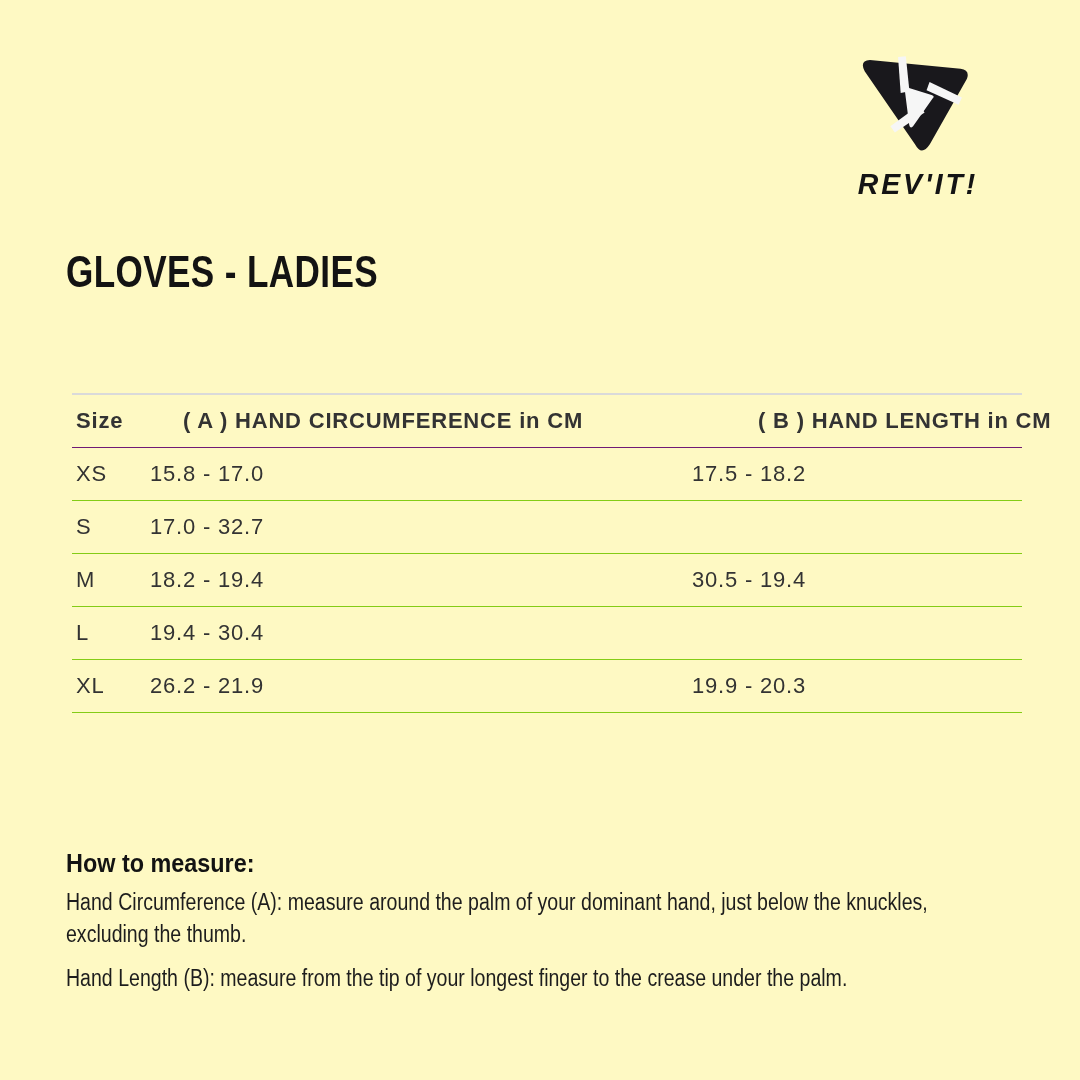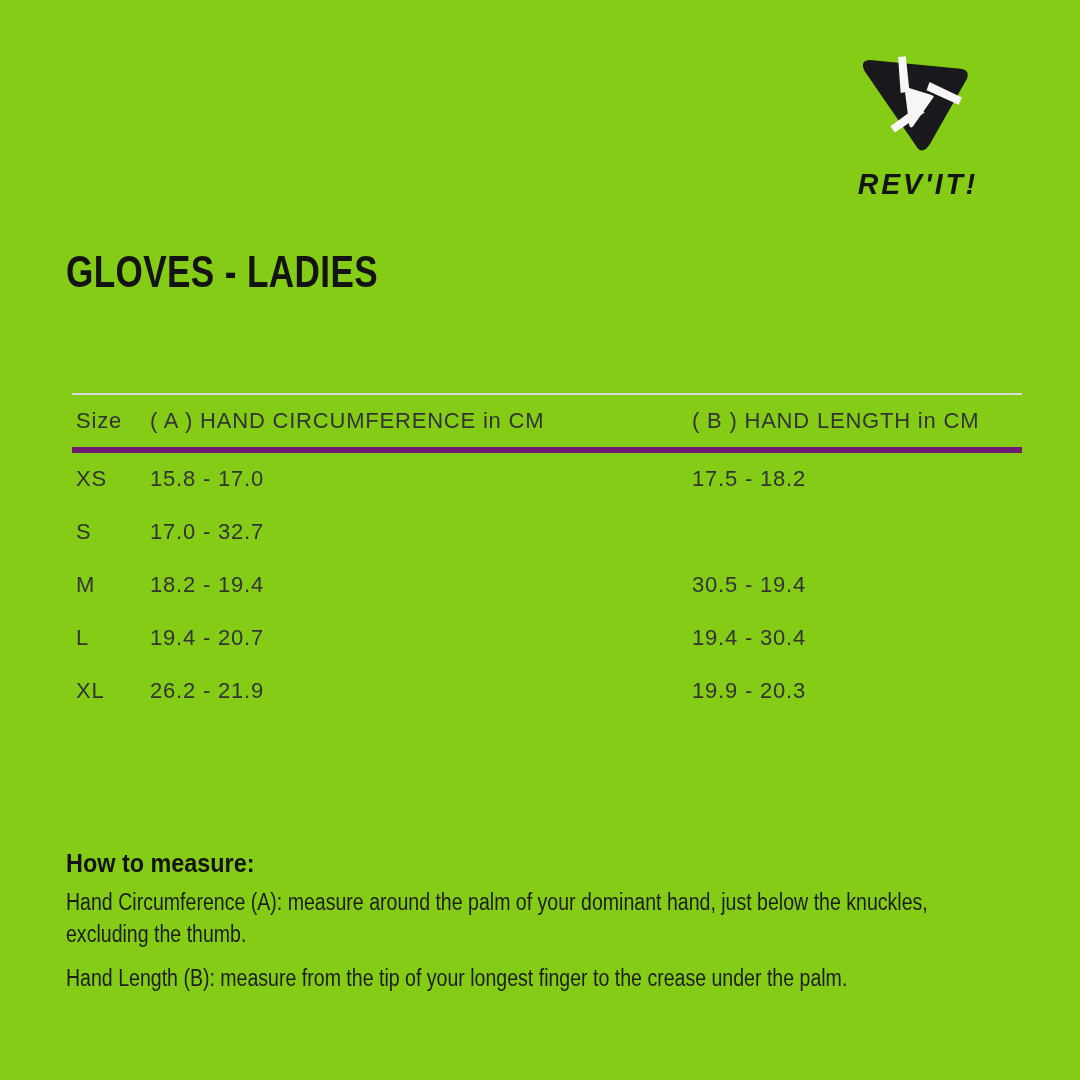--- a/index.html
+++ b/index.html
@@ -1,20 +1,20 @@
 <!DOCTYPE html>
 <html><head>
 <meta charset="utf-8">
 <style>
   html, body { margin: 0; padding: 0; background: #f6f6f6; }
   .canvas {
     position: relative;
     width: 1080px;
     height: 1080px;
-    background: #84cc16;
+    background: #fef9c3;
     font-family: "Liberation Sans", sans-serif;
     color: #1d1d1d;
     overflow: hidden;
   }
 
   
   .brand { position: absolute; left: 828px; top: 50px; width: 180px; text-align: center; }
   .brand svg { display: block; margin: 0 auto; width: 116px; height: 116px; }
   .wordmark {
     margin-top: 2px;
@@ -53,24 +53,25 @@
   }
   .trow {
     display: grid;
     grid-template-columns: 78px 542px 1fr;
     align-items: center;
     height: 52px;
   }
   .trow > div { padding-left: 0; white-space: nowrap; }
   .trow > div:first-child { padding-left: 4px; }
   .thead {
-    font-weight: 400;
+    font-weight: 700;
     border-top: 2px solid #dadada;
-    border-bottom: 6px solid #701a75;
+    border-bottom: 1px solid #701a75;
     box-sizing: content-box;
+    gap: 33px;
   }
   .tbody-row { border-bottom: 1px solid #84cc16; }
 
   
   .howto-heading {
     position: absolute;
     left: 66px; top: 848px;
     margin: 0;
     font-size: 26px;
     font-weight: 700;
@@ -143,21 +144,20 @@
       <div>S</div>
       <div>17.0 - 32.7</div>
     </div>
     <div class="trow tbody-row">
       <div>M</div>
       <div>18.2 - 19.4</div>
       <div>30.5 - 19.4</div>
     </div>
     <div class="trow tbody-row">
       <div>L</div>
-      <div>19.4 - 20.7</div>
       <div>19.4 - 30.4</div>
     </div>
     <div class="trow tbody-row">
       <div>XL</div>
       <div>26.2 - 21.9</div>
       <div>19.9 - 20.3</div>
     </div>
   </div>
 
   <div>

